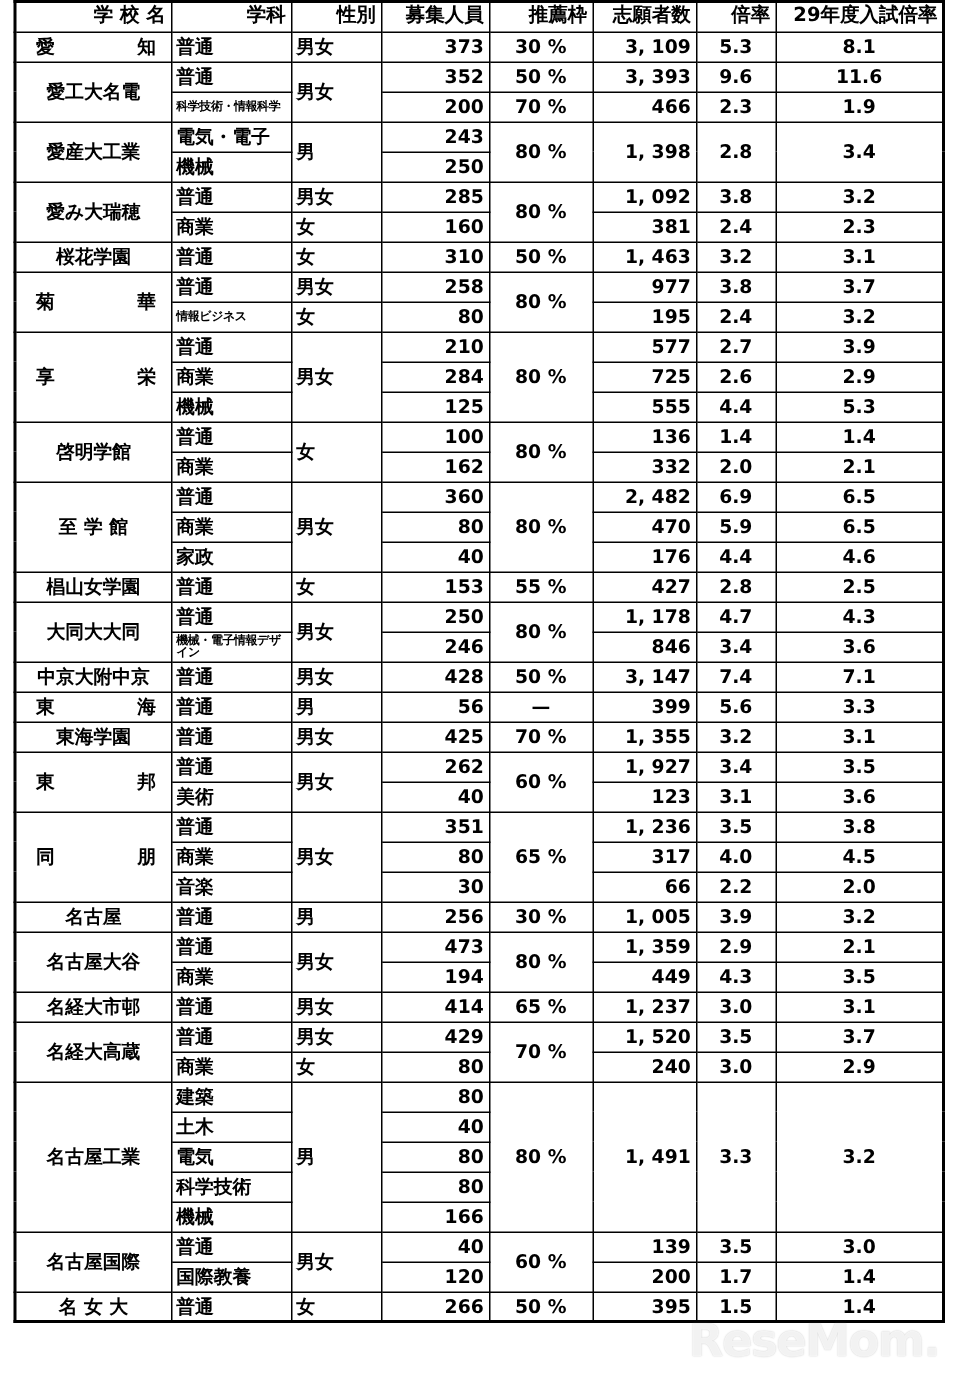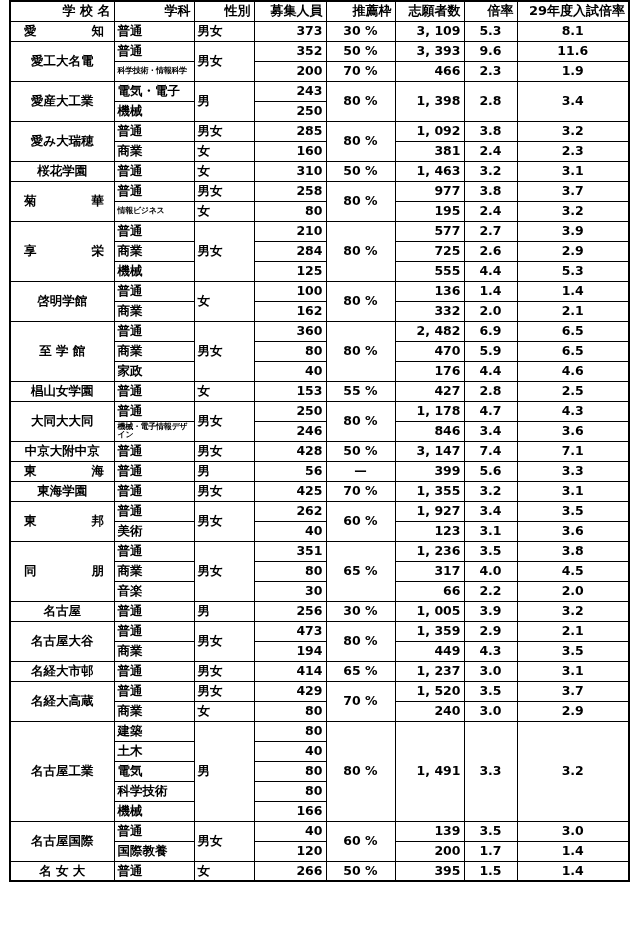--- a/index.html
+++ b/index.html
@@ -477,13 +477,14 @@
           <td class="c-sex-cell" rowspan="1">女</td>
           <td class="num">266</td>
           <td class="ctr" rowspan="1">50 %</td>
           <td class="num" rowspan="1">395</td>
           <td class="ctr" rowspan="1">1.5</td>
           <td class="ctr dbl-left" rowspan="1">1.4</td>
         </tr>
       </tbody>
   </table>
 
+  <div class="watermark"><span>ReseMom.</span></div>
 </div>
 
 </body></html>

